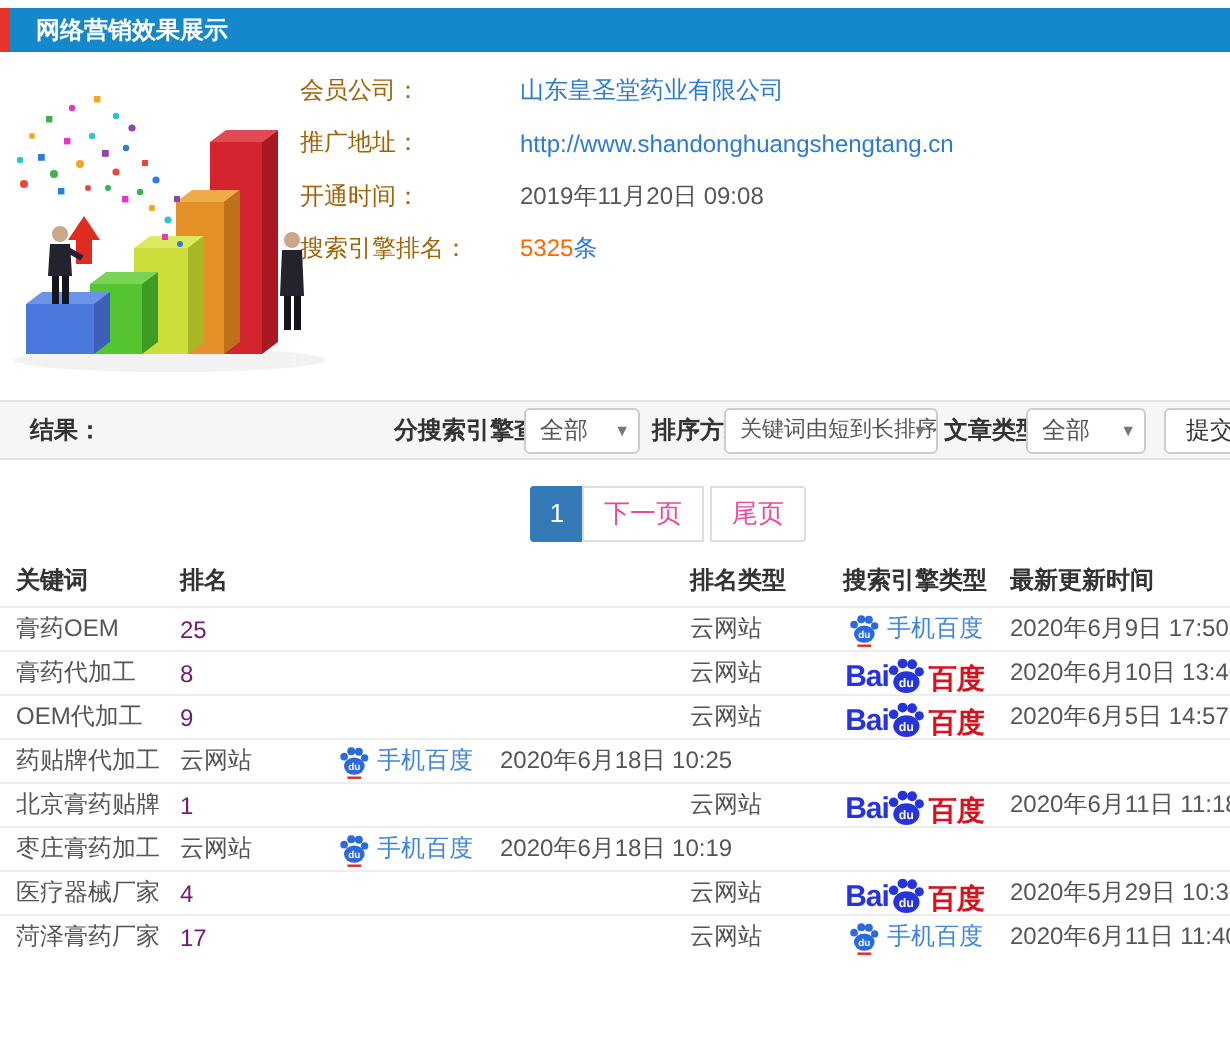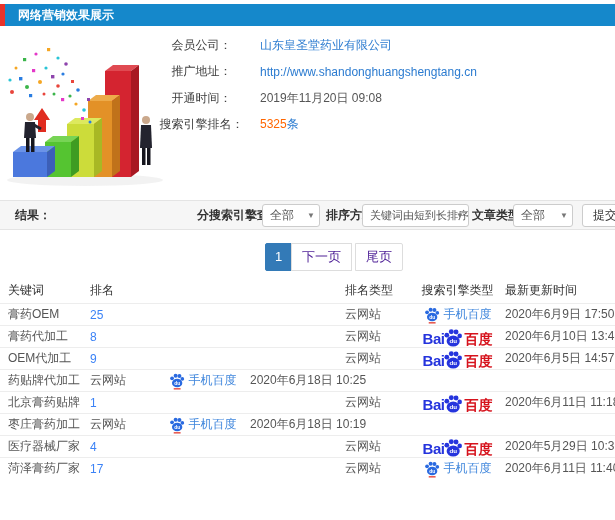--- a/index.html
+++ b/index.html
@@ -9,21 +9,21 @@
   
   .header { position:absolute; top:4px; left:0; width:615px; height:22px; background:#1588cb; }
   .header .accent { position:absolute; left:0; top:0; width:5px; height:22px; background:#e8332a; }
   .header .title { position:absolute; left:18px; top:0; line-height:22px; color:#fff; font-weight:bold; font-size:12px; }
 
   
   .info { position:absolute; top:30px; left:0; width:615px; height:165px; }
   .chart-img { position:absolute; left:0; top:0; width:190px; height:160px; }
   .fields { position:absolute; left:150px; top:2px; }
   .field-row { display:flex; align-items:center; height:26.5px; }
-  .field-label { width:103px; text-align:center; color:#404040; }
+  .field-label { width:103px; text-align:left; color:#a16207; }
   .field-value { margin-left:7px; color:#555; white-space:nowrap; }
   a.link { color:#2b7bd0; text-decoration:none; }
   .hl-orange { color:#ff6600; }
   .hl-blue { color:#2b7bd0; }
 
   
   .filter-bar { position:absolute; top:200px; left:0; width:615px; height:30px; background:#f6f6f6; border-top:1px solid #e4e4e4; border-bottom:1px solid #e4e4e4; }
   .filter-bar .lbl { position:absolute; top:0; line-height:28px; font-weight:bold; color:#333; white-space:nowrap; }
   .result-label { left:15px; }
   .engine-label { left:197px; }
@@ -31,35 +31,35 @@
   .article-label { left:472px; }
   .sel { position:absolute; top:3px; height:23px; background:#fff; border:1px solid #ccc; border-radius:3px; line-height:21px; padding-left:7px; padding-right:16px; color:#555; white-space:nowrap; overflow:hidden; cursor:pointer; }
   .sel .caret { position:absolute; right:4px; top:0; line-height:21px; font-size:8px; color:#777; }
   .sel-engine { left:262px; width:58px; }
   .sel-sort { left:362px; width:107px; font-size:11px; }
   .sel-article { left:513px; width:60px; }
   .submit-btn { position:absolute; left:582px; top:3px; height:23px; width:46px; background:#fff; border:1px solid #ccc; border-radius:3px; line-height:21px; text-align:center; color:#333; cursor:pointer; }
 
   
   .pagination { position:absolute; top:243px; left:265px; display:flex; font-size:13px; }
-  .page-item { height:28px; line-height:26px; border:1px solid #ddd; background:#fff; color:#4c1d95; padding:0 10px; margin-left:-1px; cursor:pointer; }
+  .page-item { height:28px; line-height:26px; border:1px solid #ddd; background:#fff; color:#ec4899; padding:0 10px; margin-left:-1px; cursor:pointer; }
   .page-item.active { background:#337ab7; border-color:#337ab7; color:#fff; width:27px; padding:0; text-align:center; margin-left:0; border-radius:2px 0 0 2px; }
   .page-item.last { margin-left:3px; border-radius:0 2px 2px 0; }
 
   
   .table { position:absolute; top:278px; left:0; width:615px; }
-  .thead { display:flex; height:25px; align-items:center; font-weight:normal; color:#333; }
+  .thead { display:flex; height:25px; align-items:center; font-weight:bold; color:#333; }
   .tr { display:flex; height:22px; align-items:center; border-top:1px solid #ededed; }
   .td, .th { white-space:nowrap; overflow:visible; }
   .c1 { width:90px; padding-left:8px; }
   .c2 { width:255px; }
   .c3 { width:65px; }
   .c4 { width:95px; display:flex; align-items:center; justify-content:center; }
   .c5 { width:110px; }
-  .rank { color:#3b82f6; text-decoration:none; cursor:pointer; }
+  .rank { color:#701a75; text-decoration:none; cursor:pointer; }
 
   
   .eng-mobile { display:flex; align-items:center; }
   .eng-mobile .m-label { color:#3f86dc; margin-left:4px; }
   .eng-baidu { display:flex; align-items:flex-end; }
   .eng-baidu .bai { color:#2534dd; font-weight:bold; font-size:15px; line-height:15px; letter-spacing:-0.5px; }
   .eng-baidu .brand { color:#d6131d; font-weight:bold; font-size:14px; line-height:14px; margin-left:1px; }
   .paw-sm { width:16px; height:18px; }
   .paw-lg { width:20px; height:20px; margin:0 0 -2px -1px; }
 </style>

